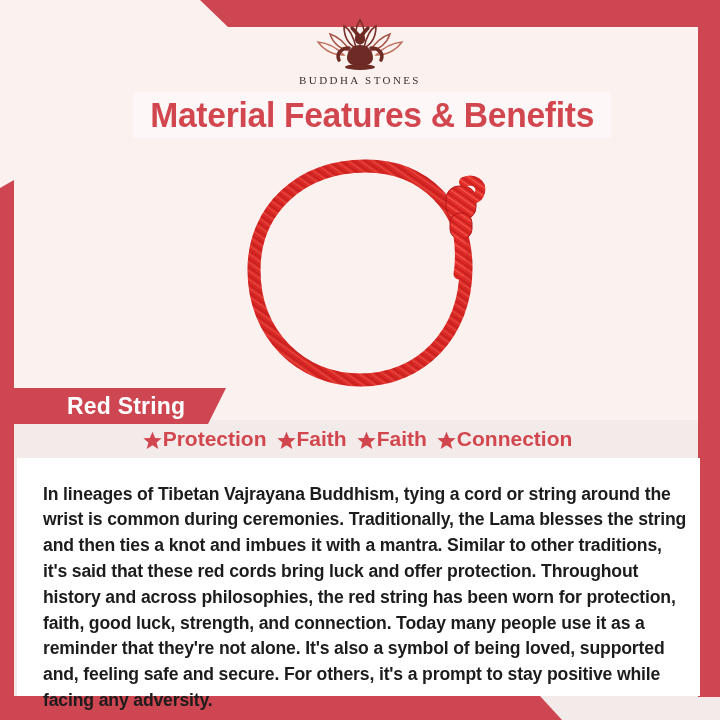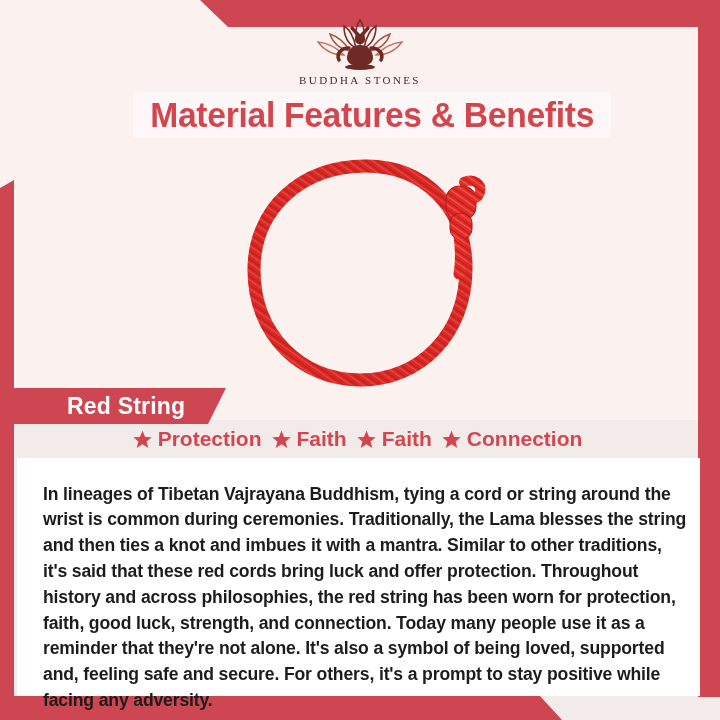--- a/index.html
+++ b/index.html
@@ -138,22 +138,21 @@
     position: absolute;
     left: 14px; top: 420px;
     width: 686px; height: 38px;
     display: flex;
     align-items: center;
     justify-content: center;
     gap: 9px;
   }
   .feature {
     display: flex;
-    align-items: center;
-    gap: 5px;
+    align-items: flex-end;
   }
   .star {
     display: block;
     width: 21px; height: 21px;
     color: #d2474f;
     flex: none;
   }
   .feature-label {
     font-size: 21px;
     font-weight: bold;

